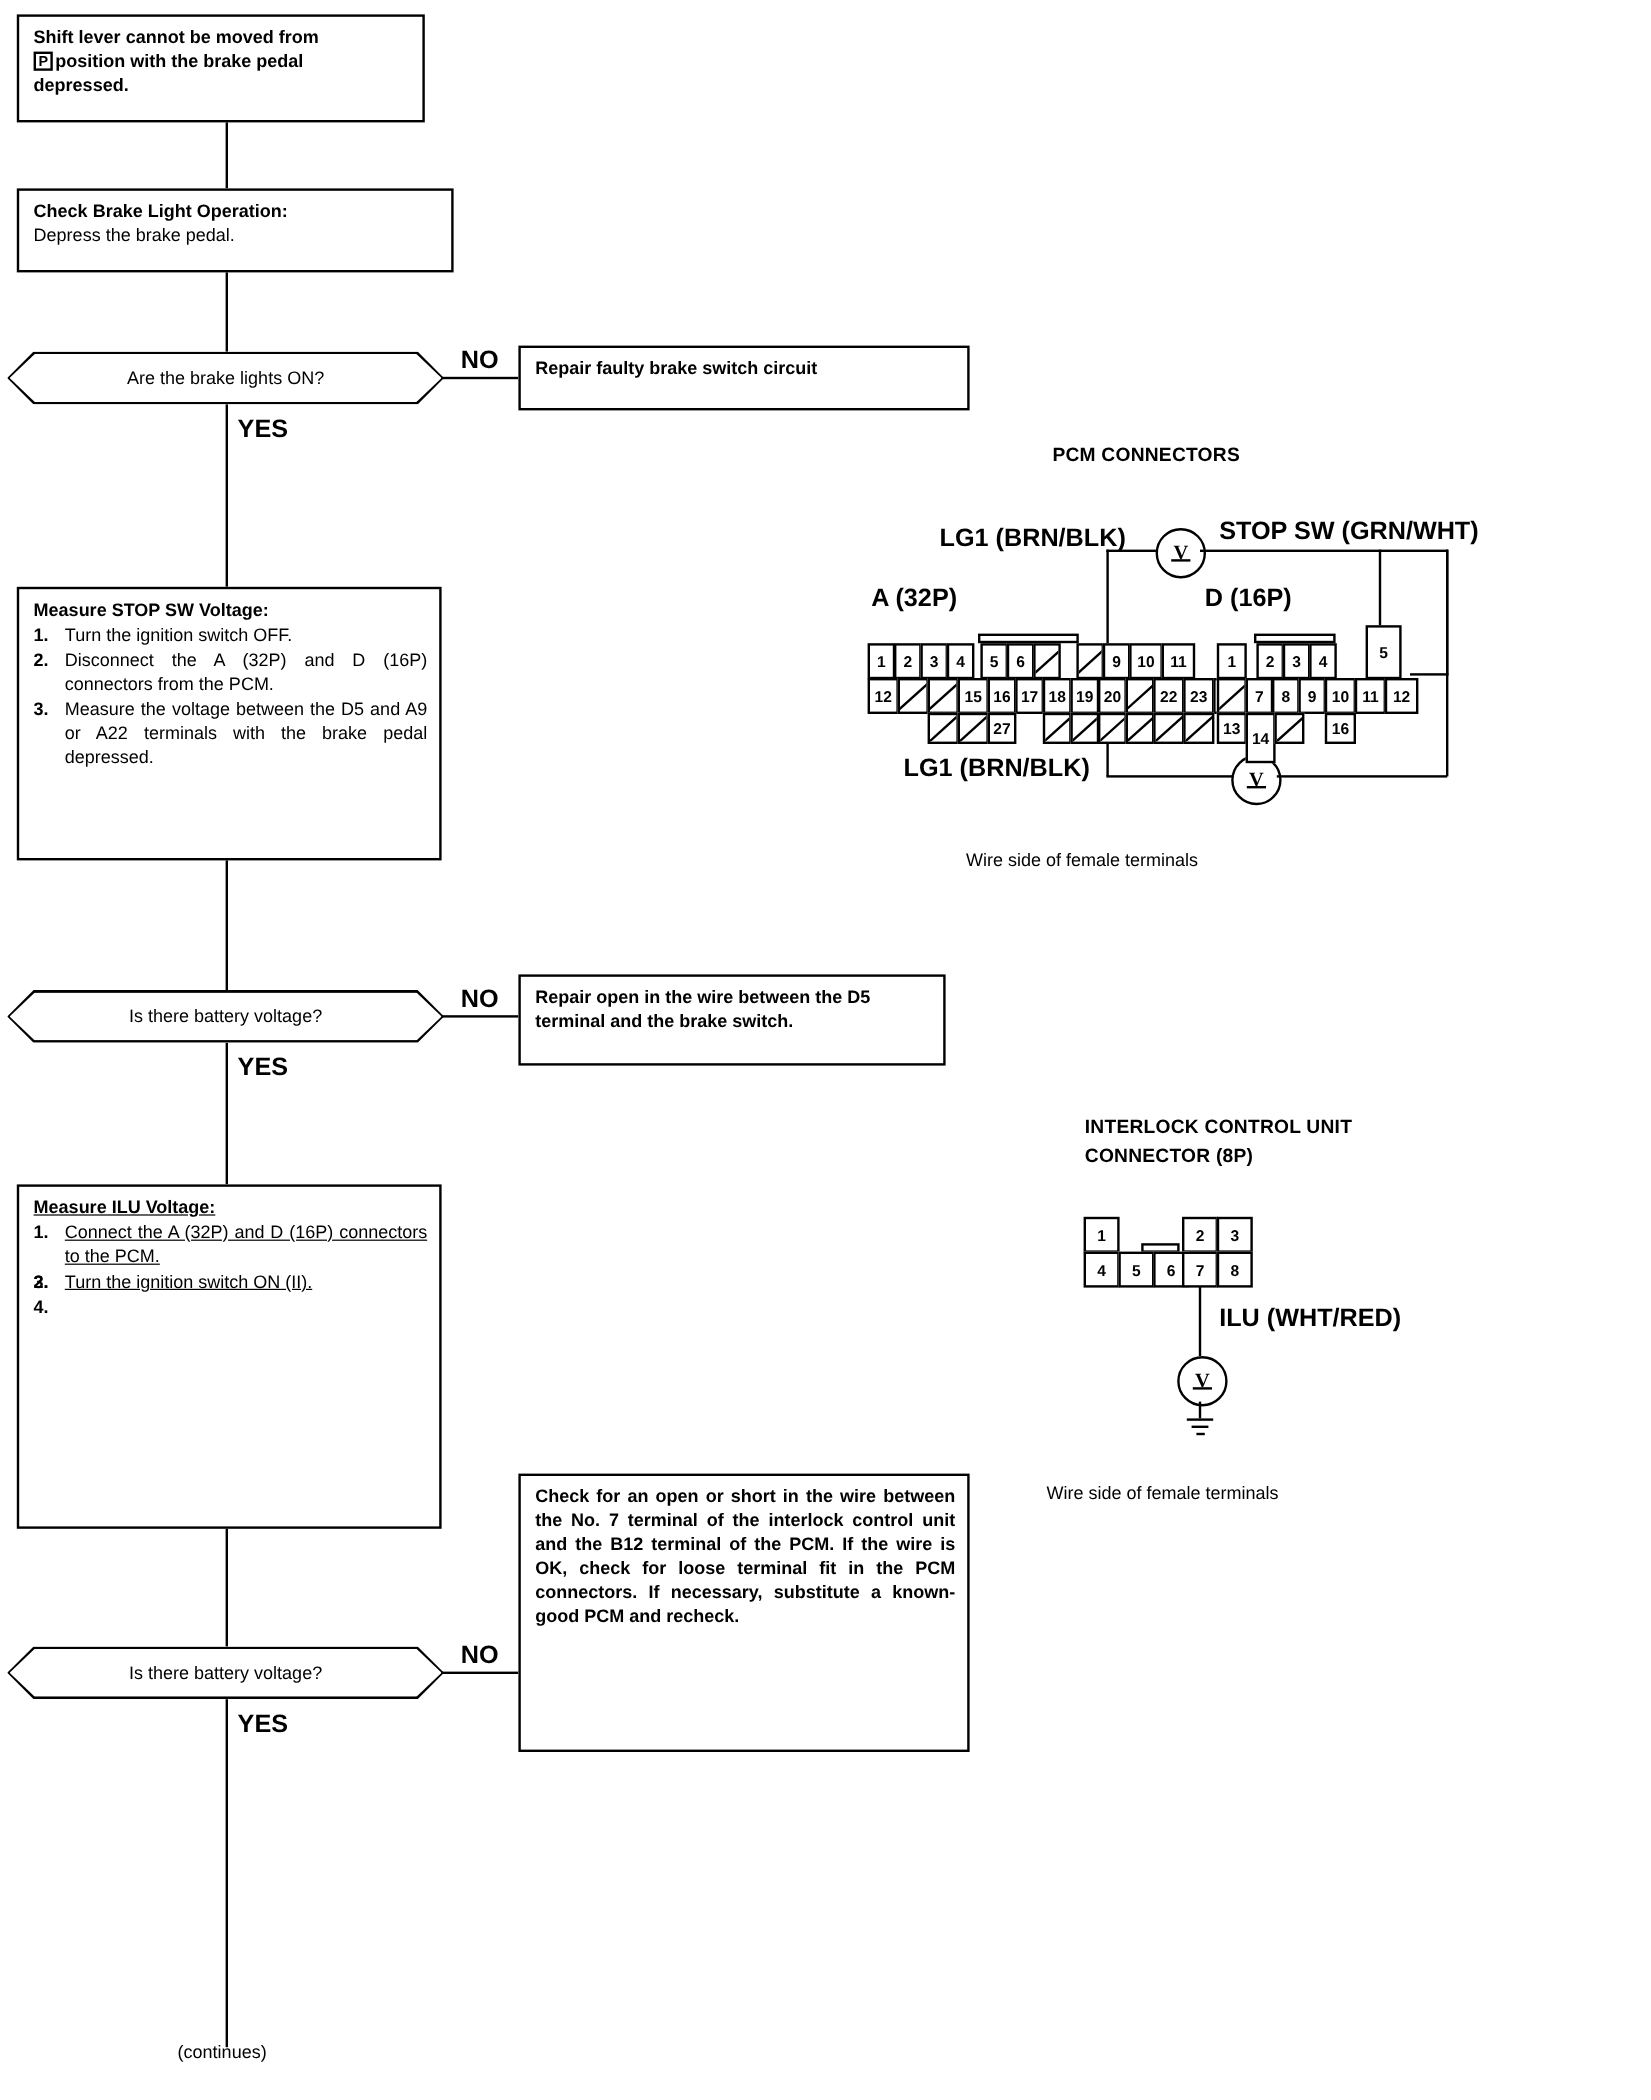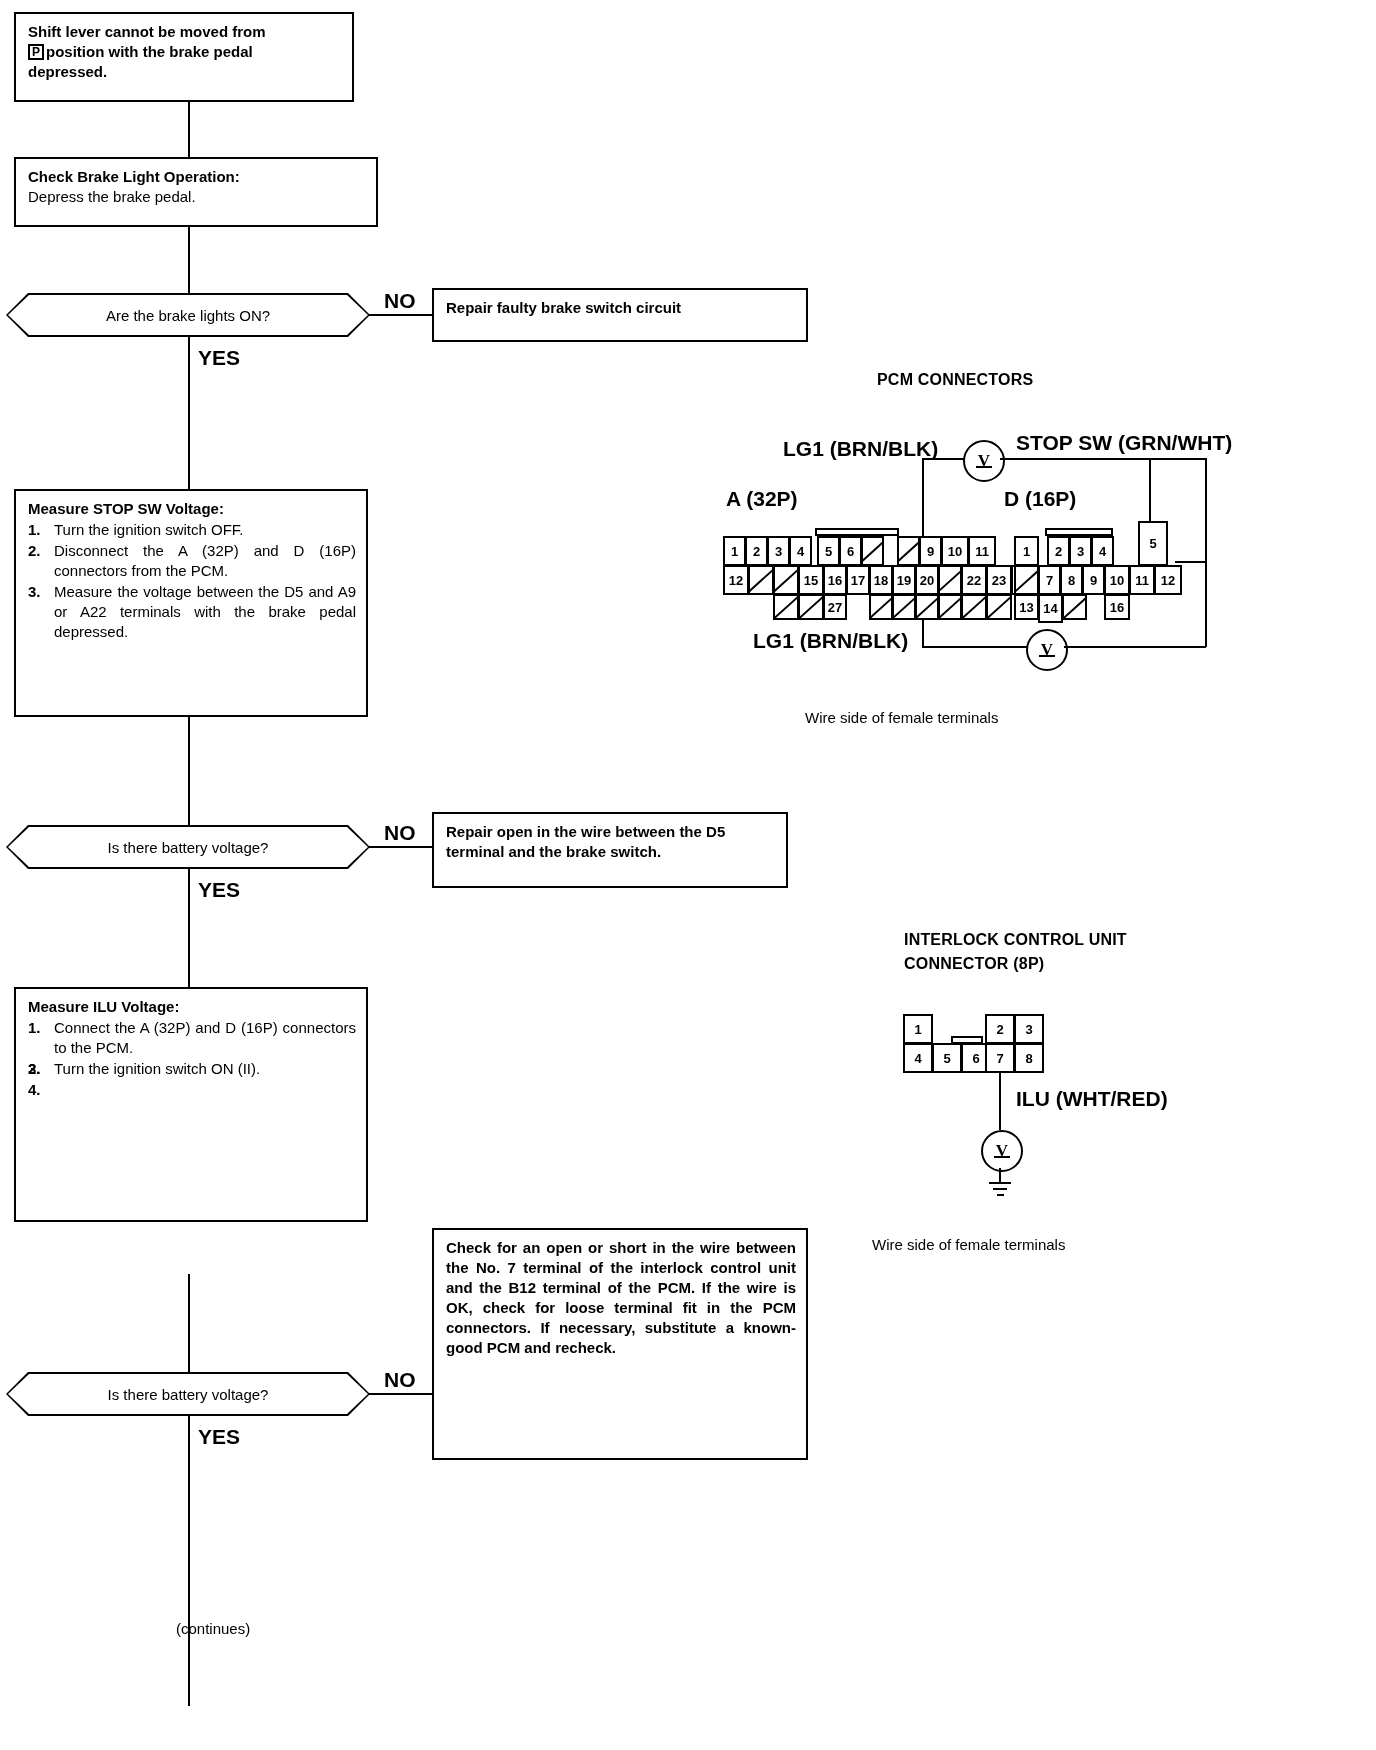--- a/index.html
+++ b/index.html
@@ -160,21 +160,21 @@
 <div class="lbl" style="left:384px;top:821px;">NO</div>
 <div class="box" style="left:432px;top:812px;width:356px;height:76px;">
   <div class="inner">
     <div class="ttl">Repair open in the wire between the D5 terminal and the brake switch.</div>
   </div>
 </div>
 
 <div class="vline" style="left:188px;top:869px;height:118px;"></div>
 <div class="lbl" style="left:198px;top:878px;">YES</div>
 
-<div class="box" style="left:14px;top:987px;width:354px;height:235px;">
+<div class="box" style="left:14px;top:987px;width:354px;height:287px;text-decoration:underline;">
   <div class="inner">
     <div class="ttl">Measure ILU Voltage:</div>
     <ol class="steps">
       <li>
         <span class="num">1.</span>
         <span>Connect the A (32P) and D (16P) connectors to the PCM.</span>
       </li>
       <li>
         <span class="num">2.</span>
       </li>
@@ -202,21 +202,21 @@
 
 <div class="box" style="left:432px;top:1228px;width:376px;height:232px;">
   <div class="inner">
     <div class="ttl" style="text-align:justify;">Check for an open or short in the wire between the No. 7 terminal of the interlock control unit and the B12 terminal of the PCM. If the wire is OK, check for loose terminal fit in the PCM connectors. If necessary, substitute a known-good PCM and recheck.</div>
   </div>
 </div>
 
 <div class="vline" style="left:188px;top:1416px;height:290px;"></div>
 <div class="lbl" style="left:198px;top:1425px;">YES</div>
 
-<div class="lbl-plain" style="left:148px;top:1620px;margin-left:28px;">(continues)</div>
+<div class="lbl-plain" style="left:148px;top:1702px;">(continues)</div>
 
 <div class="hdr" style="left:845px;top:371px;">PCM CONNECTORS</div>
 
 <div class="lbl" style="left:783px;top:437px;">LG1 (BRN/BLK)</div>
 <div class="lbl" style="left:1016px;top:431px;">STOP SW (GRN/WHT)</div>
 <div class="lbl" style="left:726px;top:487px;">A (32P)</div>
 <div class="lbl" style="left:1004px;top:487px;">D (16P)</div>
 <div class="lbl" style="left:753px;top:629px;">LG1 (BRN/BLK)</div>
 
 <div class="volt" style="left:963px;top:440px;">
@@ -287,21 +287,21 @@
 
 <div class="pin blank" style="left:1014px;top:565px;width:25px;height:30px;"></div>
 <div class="pin" style="left:1038px;top:565px;width:23px;height:30px;">7</div>
 <div class="pin" style="left:1060px;top:565px;width:23px;height:30px;">8</div>
 <div class="pin" style="left:1082px;top:565px;width:23px;height:30px;">9</div>
 <div class="pin" style="left:1104px;top:565px;width:26px;height:30px;">10</div>
 <div class="pin" style="left:1129px;top:565px;width:26px;height:30px;">11</div>
 <div class="pin" style="left:1154px;top:565px;width:28px;height:30px;">12</div>
 
 <div class="pin" style="left:1014px;top:594px;width:25px;height:26px;">13</div>
-<div class="pin" style="left:1038px;top:594px;width:25px;height:29px;">14</div>
+<div class="pin" style="left:1038px;top:594px;width:25px;height:42px;">14</div>
 <div class="pin blank" style="left:1062px;top:594px;width:25px;height:26px;"></div>
 <div class="pin" style="left:1104px;top:594px;width:26px;height:26px;">16</div>
 
 <div class="caption" style="left:805px;top:709px;">Wire side of female terminals</div>
 
 <div class="hdr" style="left:872px;top:931px;">INTERLOCK CONTROL UNIT</div>
 <div class="hdr" style="left:872px;top:955px;">CONNECTOR (8P)</div>
 
 <div class="capbar" style="left:951px;top:1036px;width:32px;height:8px;"></div>
 

